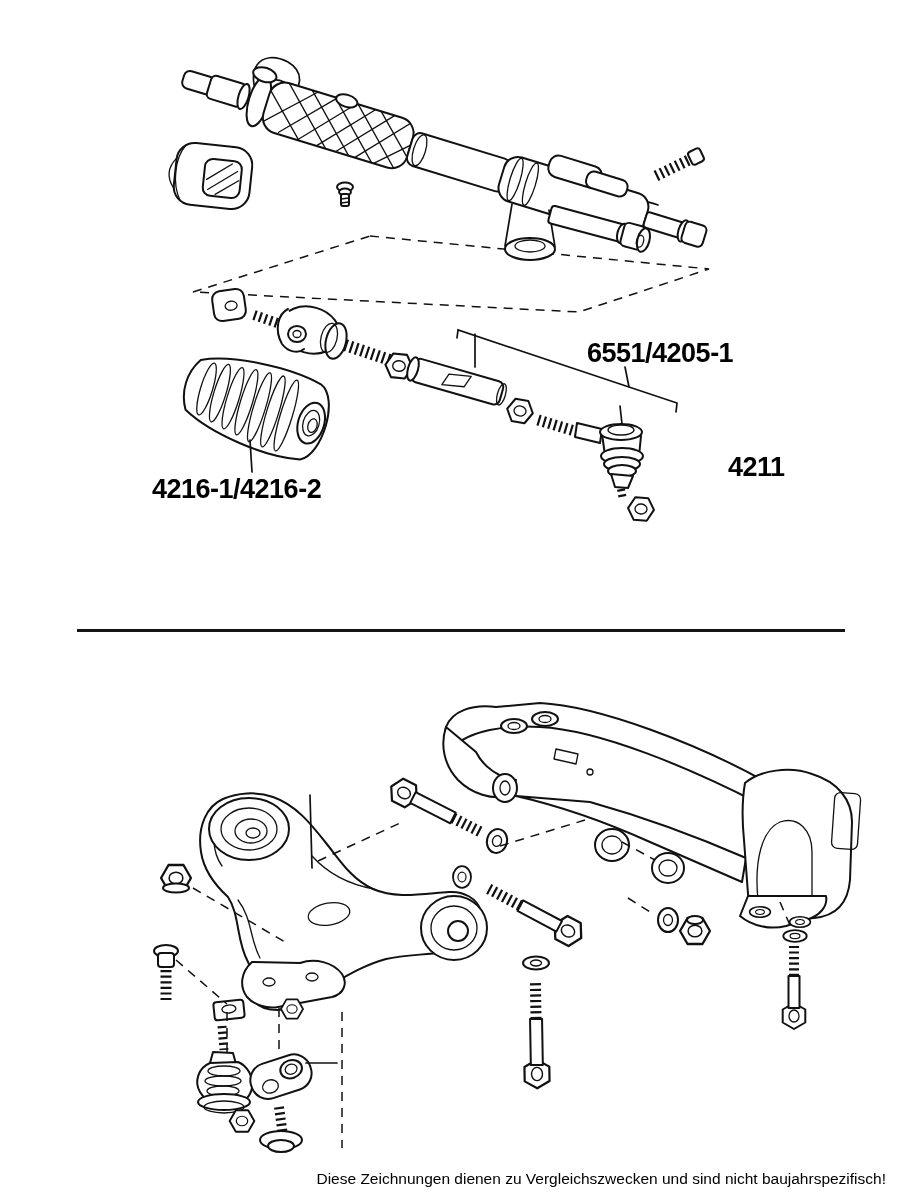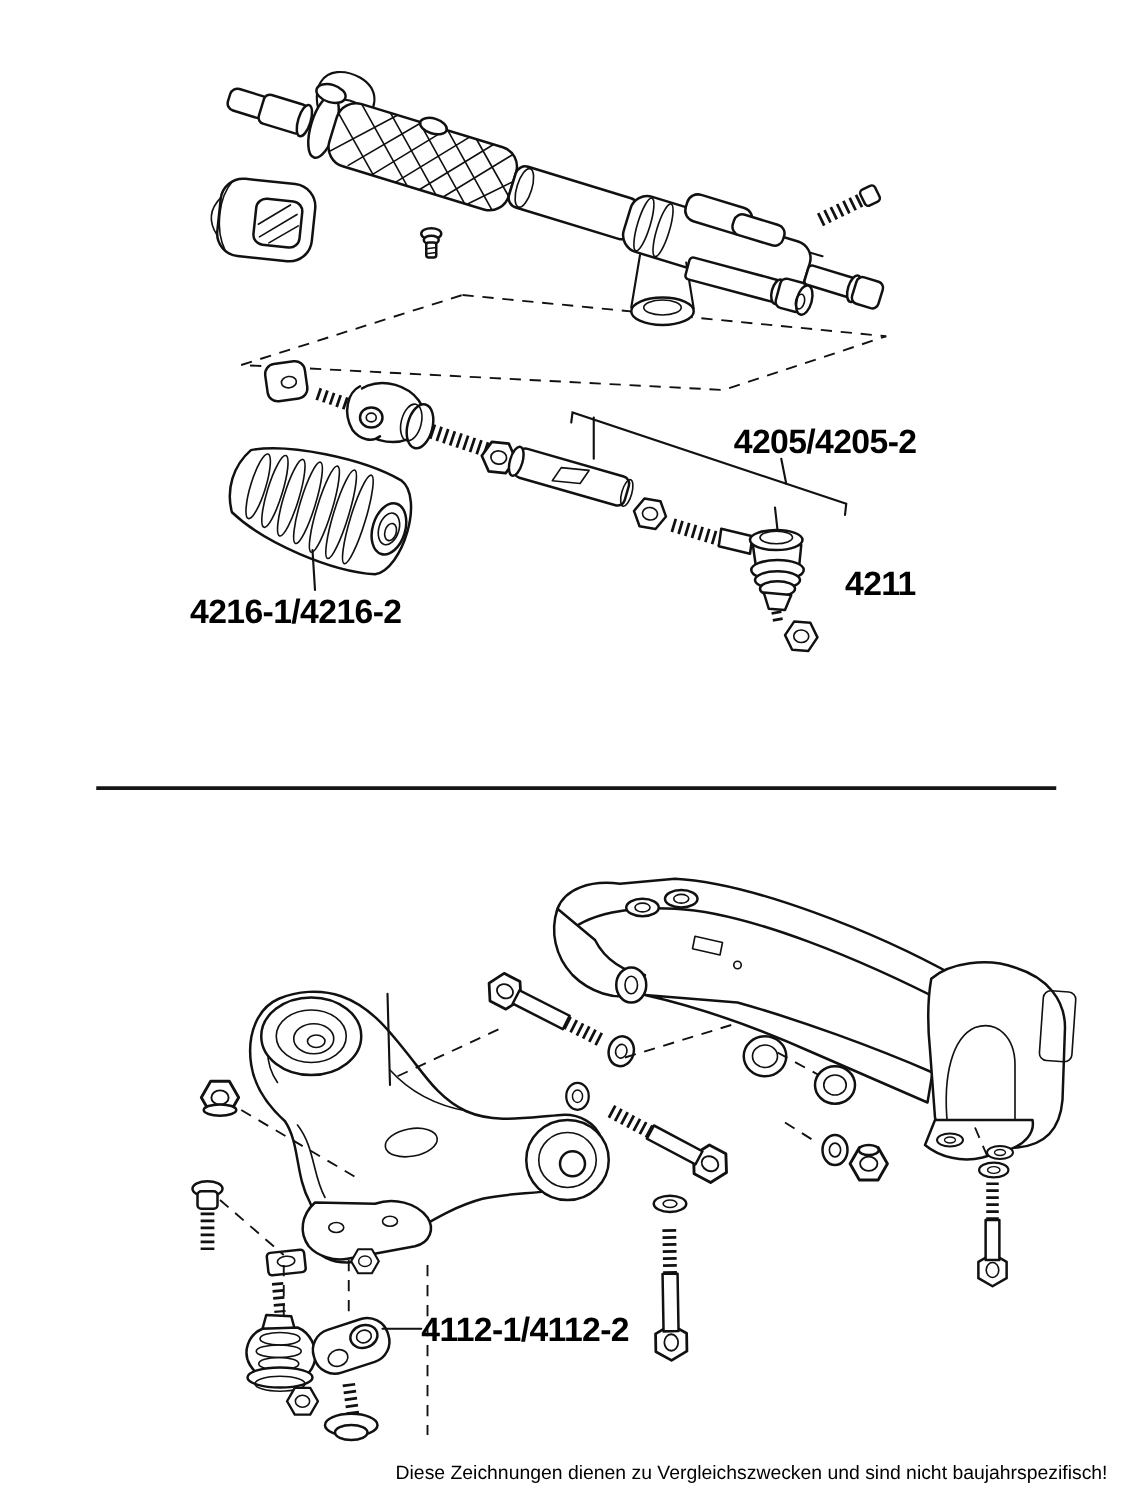--- a/index.html
+++ b/index.html
@@ -301,21 +301,20 @@
       <path class="dash" d="M279,1008 L279,1050"></path>
       <path class="dash" d="M342,1012 L342,1148"></path>
       <path class="dash" d="M318,861 L400,823"></path>
       <path class="dash" d="M500,846 L585,820"></path>
       <path class="dash" d="M622,842 L655,860"></path>
       <path class="dash" d="M628,898 L655,915"></path>
       <path class="dash" d="M780,902 L792,930"></path>
     </g>
   </svg>
 
-  <div class="lbl lbl-sm" style="left:587px;top:336px">4205/4205-2</div>
-  <div class="lbl lbl-sm" style="left:676px;top:450px">4211</div>
+  <div class="lbl lbl-sm" style="left:587px;top:336px">6551/4205-1</div>
+  <div class="lbl lbl-sm" style="left:728px;top:450px">4211</div>
   <div class="lbl lbl-sm" style="left:152px;top:472px">4216-1/4216-2</div>
-  <div class="lbl lbl-sm" style="left:337px;top:1047px">4112-1/4112-2</div>
 
   <div class="divider"></div>
 
   <div class="footer">Diese Zeichnungen dienen zu Vergleichszwecken und sind nicht baujahrspezifisch!</div>
 </div>
 
 </body></html>

